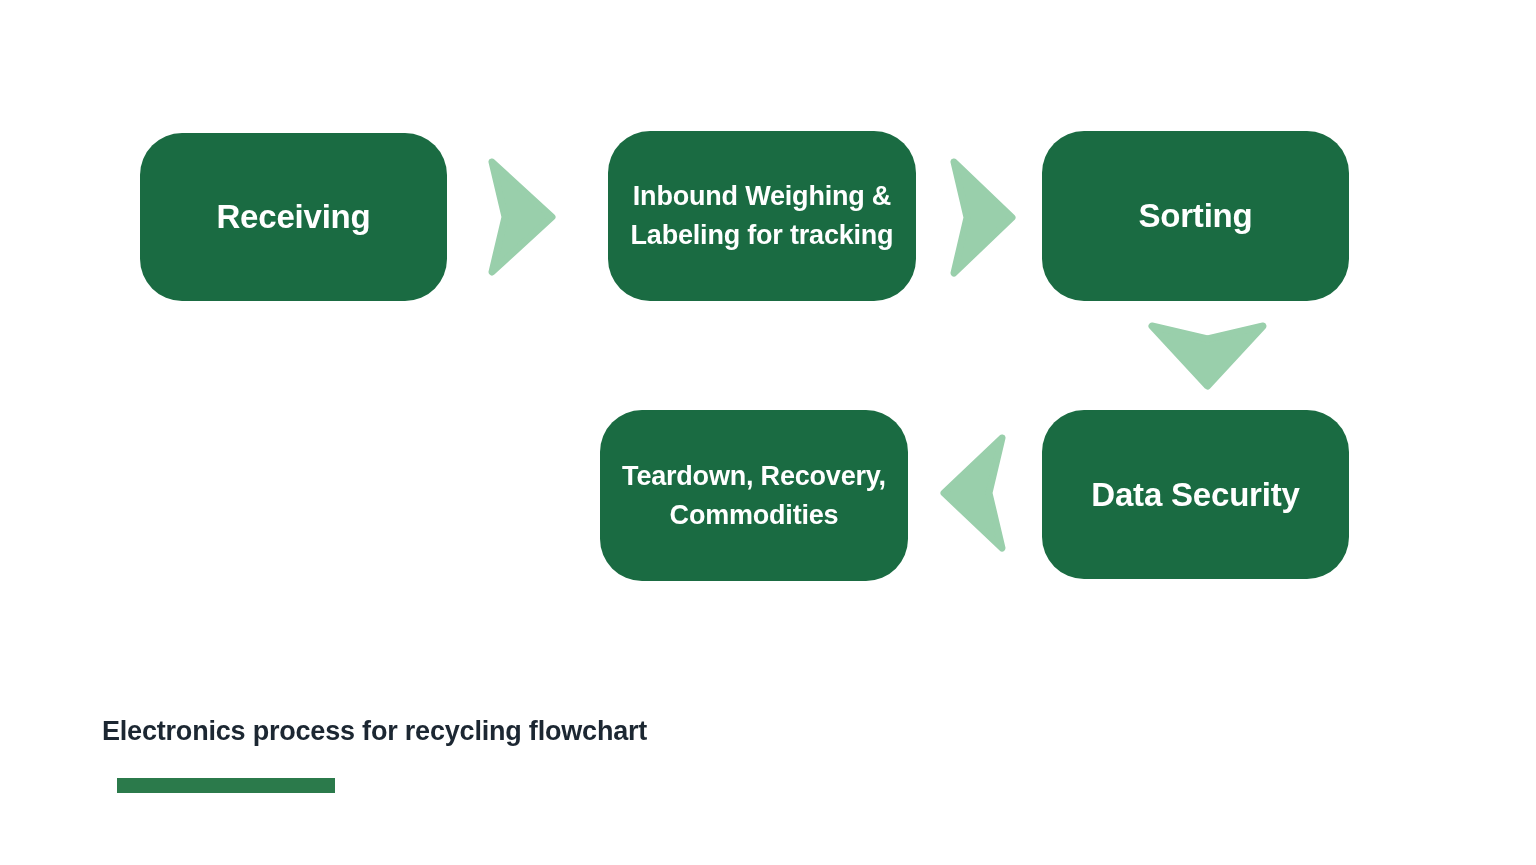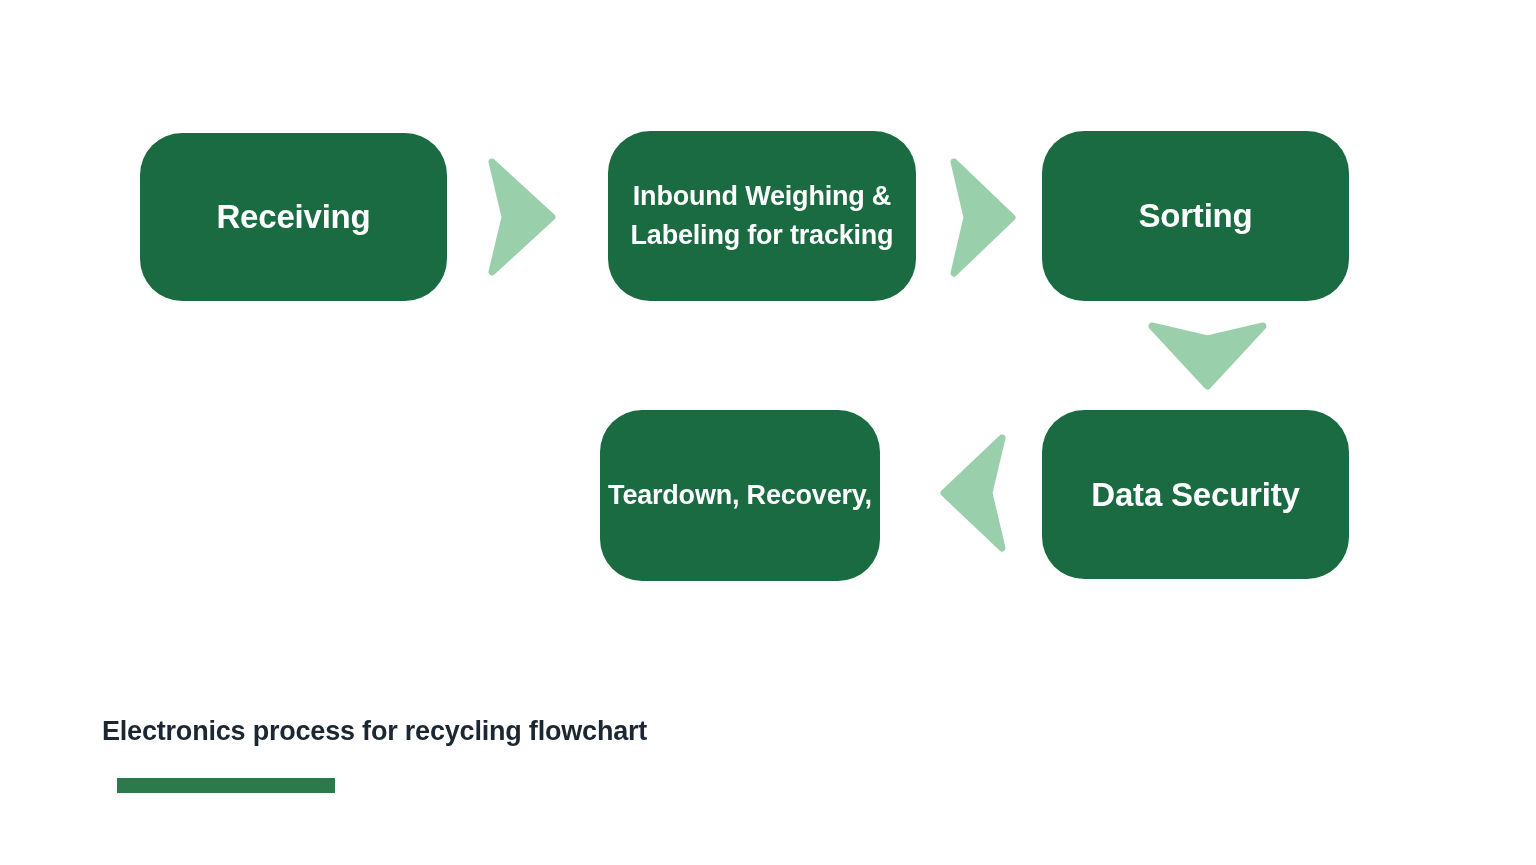--- a/index.html
+++ b/index.html
@@ -58,21 +58,21 @@
     position: absolute;
     left: 117px; top: 778px;
     width: 218px; height: 15px;
     background: var(--bar-green, #2B7A4B);
   }
   
   #node-receiving     { left: 140px;  top: 133px; width: 307px; height: 168px; }
   #node-inbound       { left: 600px;  top: 131px; width: 308px; height: 170px; margin-left: 8px; }
   #node-sorting       { left: 1042px; top: 131px; width: 307px; height: 170px; align-items: center; }
   #node-data-security { left: 1042px; top: 410px; width: 307px; height: 169px; }
-  #node-teardown      { left: 600px;  top: 410px; width: 280px; height: 171px; }
+  #node-teardown      { left: 600px;  top: 410px; width: 308px; height: 171px; }
   
   #arrow-1 { left: 488px;  top: 158px; width: 68px;  height: 118px; }
   #arrow-2 { left: 950px;  top: 158px; width: 66px;  height: 119px; }
   #arrow-3 { left: 1148px; top: 322px; width: 119px; height: 68px;  }
   #arrow-4 { left: 940px;  top: 434px; width: 66px;  height: 118px; }
 </style>
 </head>
 <body>
 
 <div class="canvas">
@@ -113,19 +113,20 @@
   </div>
 
   <div class="arrow" id="arrow-4">
     <svg viewBox="0 0 66 118" preserveAspectRatio="none">
       <polygon points="62,4 4,59 62,114 49,59"></polygon>
     </svg>
   </div>
 
   <div class="node small" id="node-teardown">
     <span>Teardown, Recovery,</span>
+    <span>Commodities</span>
   </div>
 
   <div class="caption">Electronics process for recycling flowchart</div>
 
   <div class="caption-bar"></div>
 
 </div>
 
 </body></html>

